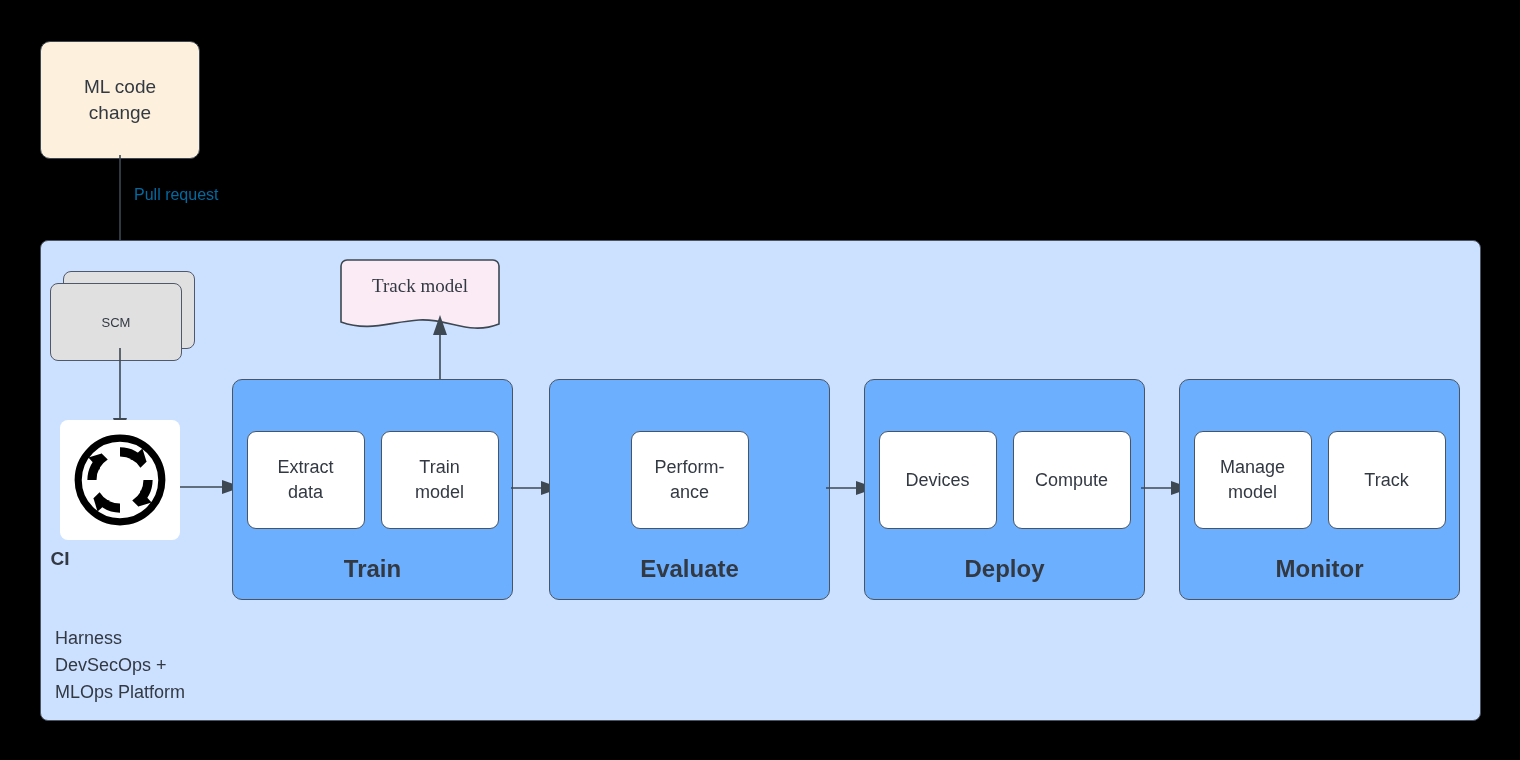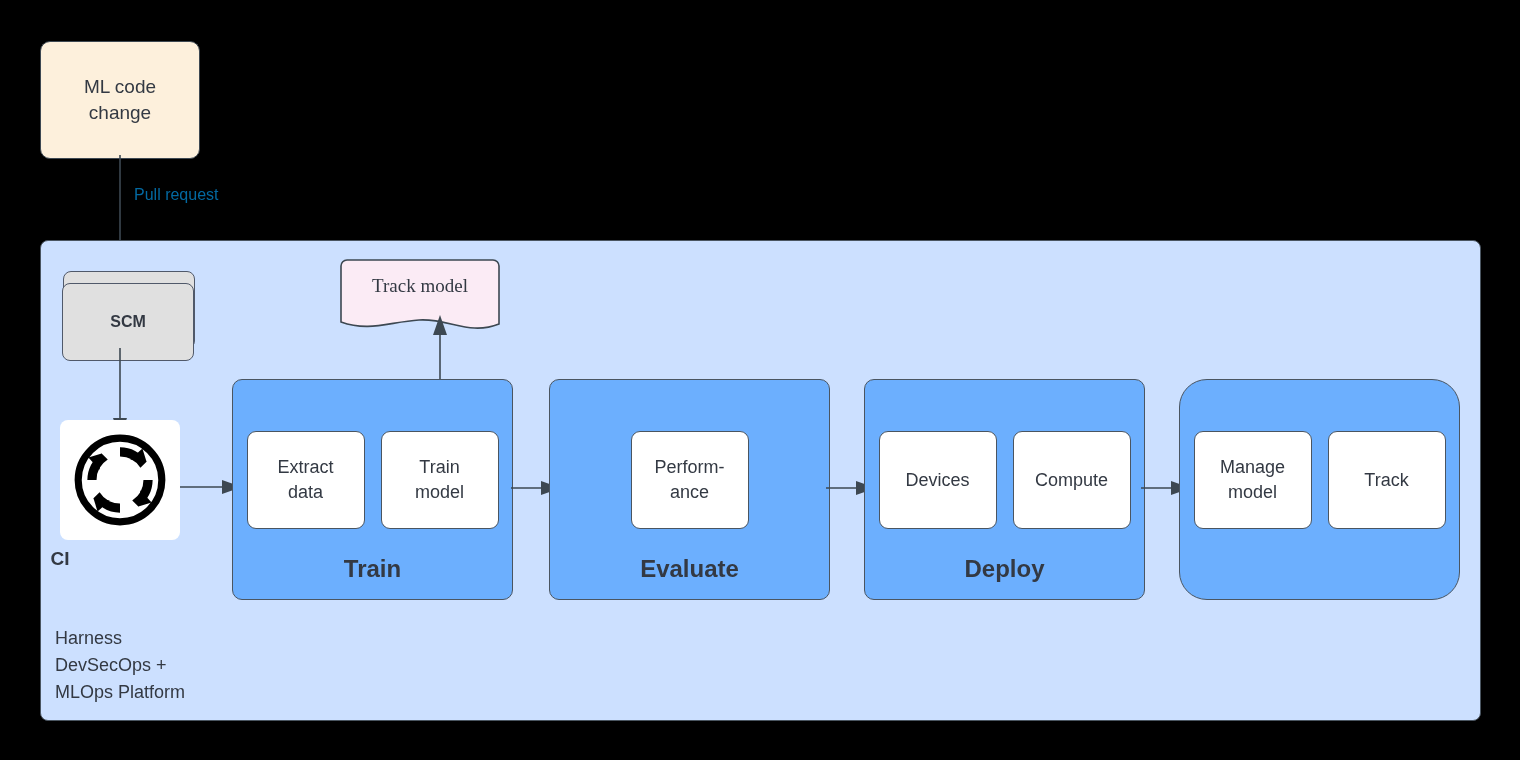--- a/index.html
+++ b/index.html
@@ -66,23 +66,23 @@
   
   #scm-node { position: absolute; left: 50px; top: 271px; width: 145px; height: 90px; }
   .scm-sheet {
     position: absolute;
     width: 132px; height: 78px;
     background: #E0E0E0;
     border: 1.5px solid #50596a;
     border-radius: 8px;
   }
   .scm-sheet.back  { left: 13px; top: 0px; }
-  .scm-sheet.front { left: 12px;  top: 12px;
-    display: flex; align-items: center; justify-content: center;
-    font-size: 16px; color: #333943; font-weight: bold;
+  .scm-sheet.front { left: 0px;  top: 12px;
+    display: flex; align-items: center; justify-content: center;
+    font-size: 13px; color: #333943;
   }
 
   
   #scm-ci-connector { position: absolute; left: 90px; top: 348px; width: 80px; height: 90px; }
 
   
   #ci-node { position: absolute; left: 60px; top: 420px; width: 120px; height: 120px; }
   #ci-icon-tile {
     position: absolute; left: 0; top: 0;
     width: 120px; height: 120px;
@@ -137,21 +137,21 @@
     left: 0; right: 0; bottom: 16px;
     text-align: center;
     font-size: 24px;
     font-weight: bold;
     color: #333943;
   }
 
   #stage-train    { left: 232px;  width: 281px; }
   #stage-evaluate { left: 549px;  width: 281px; padding-left: 20px; }
   #stage-deploy   { left: 864px;  width: 281px; }
-  #stage-monitor  { left: 1179px; width: 281px; border-radius: 28px; }
+  #stage-monitor  { left: 1179px; width: 281px; }
 
   .stage-connector { position: absolute; top: 468px; width: 50px; height: 40px; }
   #conn-train-evaluate    { left: 511px; }
   #conn-evaluate-deploy   { left: 826px; }
   #conn-deploy-monitor    { left: 1141px; }
 </style>
 </head>
 <body>
 
 <div id="ml-code-change">ML code
@@ -255,17 +255,18 @@
   <line x1="0" y1="20" x2="34" y2="20" stroke="#3d4852" stroke-width="1.6"></line>
   <polygon points="50,20 30,13 30,27" fill="#3d4852"></polygon>
 </svg>
 
 <div class="stage" id="stage-monitor">
   <div class="stage-cards">
     <div class="stage-card">Manage
 model</div>
     <div class="stage-card">Track</div>
   </div>
+  <div class="stage-title">Monitor</div>
 </div>
 
 <div id="platform-caption">Harness
 DevSecOps +
 MLOps Platform</div>
 
 </body></html>

